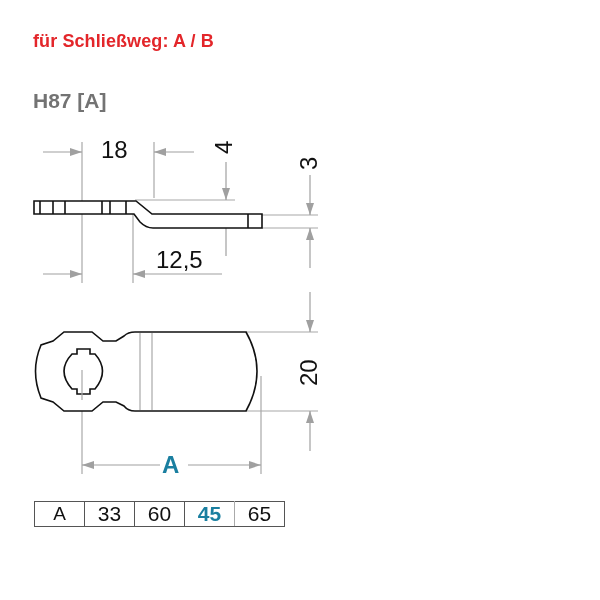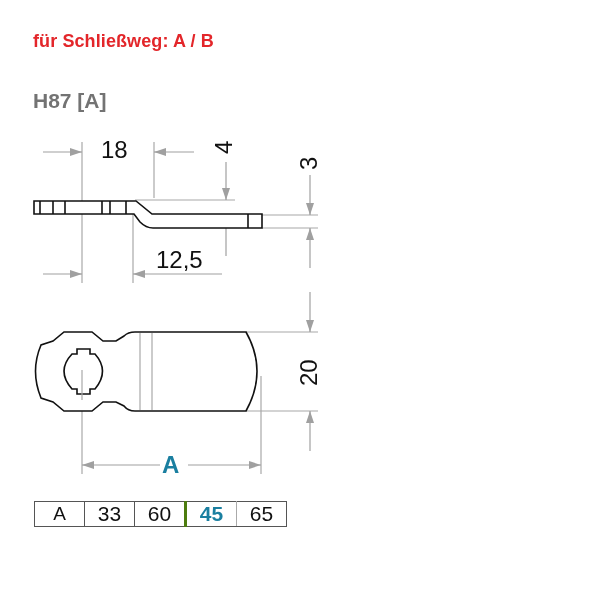--- a/index.html
+++ b/index.html
@@ -6,21 +6,21 @@
     body { width: 600px; height: 600px; position: relative; overflow: hidden; font-family: "Liberation Sans", sans-serif; }
     .title { position: absolute; left: 33px; top: 31px; font-size: 18px; font-weight: bold; color: #e3262a; letter-spacing: 0.1px; }
     .subtitle { position: absolute; left: 33px; top: 89px; font-size: 21px; font-weight: bold; color: #737373; }
     svg.drawing { position: absolute; left: 0; top: 0; }
     .dim-text { font-family: "Liberation Sans", sans-serif; fill: #111; }
     table.sizes { position: absolute; left: 34px; top: 501px; border-collapse: collapse; font-size: 21px; }
     table.sizes td { border: 1px solid #555; height: 24px; padding: 0; text-align: center; line-height: 24px; color: #111; }
     table.sizes td.c0 { width: 49px; font-size: 19px; }
     table.sizes td.c1 { width: 49px; }
     table.sizes td.c2 { width: 49px; }
-    table.sizes td.c3 { width: 49px; color: #1a7fa0; font-weight: bold; border-left: 3px solid #4d7c0f; border-right: 1px solid #aaa; }
+    table.sizes td.c3 { width: 49px; color: #1a7fa0; font-weight: bold; border-left: 1px solid #4d7c0f; border-right: 1px solid #aaa; }
     table.sizes td.c4 { width: 49px; }
   </style>
 </head>
 <body>
 
 <div class="title">für Schließweg: A / B</div>
 <div class="subtitle">H87 [A]</div>
 
 <svg class="drawing" width="600" height="600" viewBox="0 0 600 600">
   <defs>

